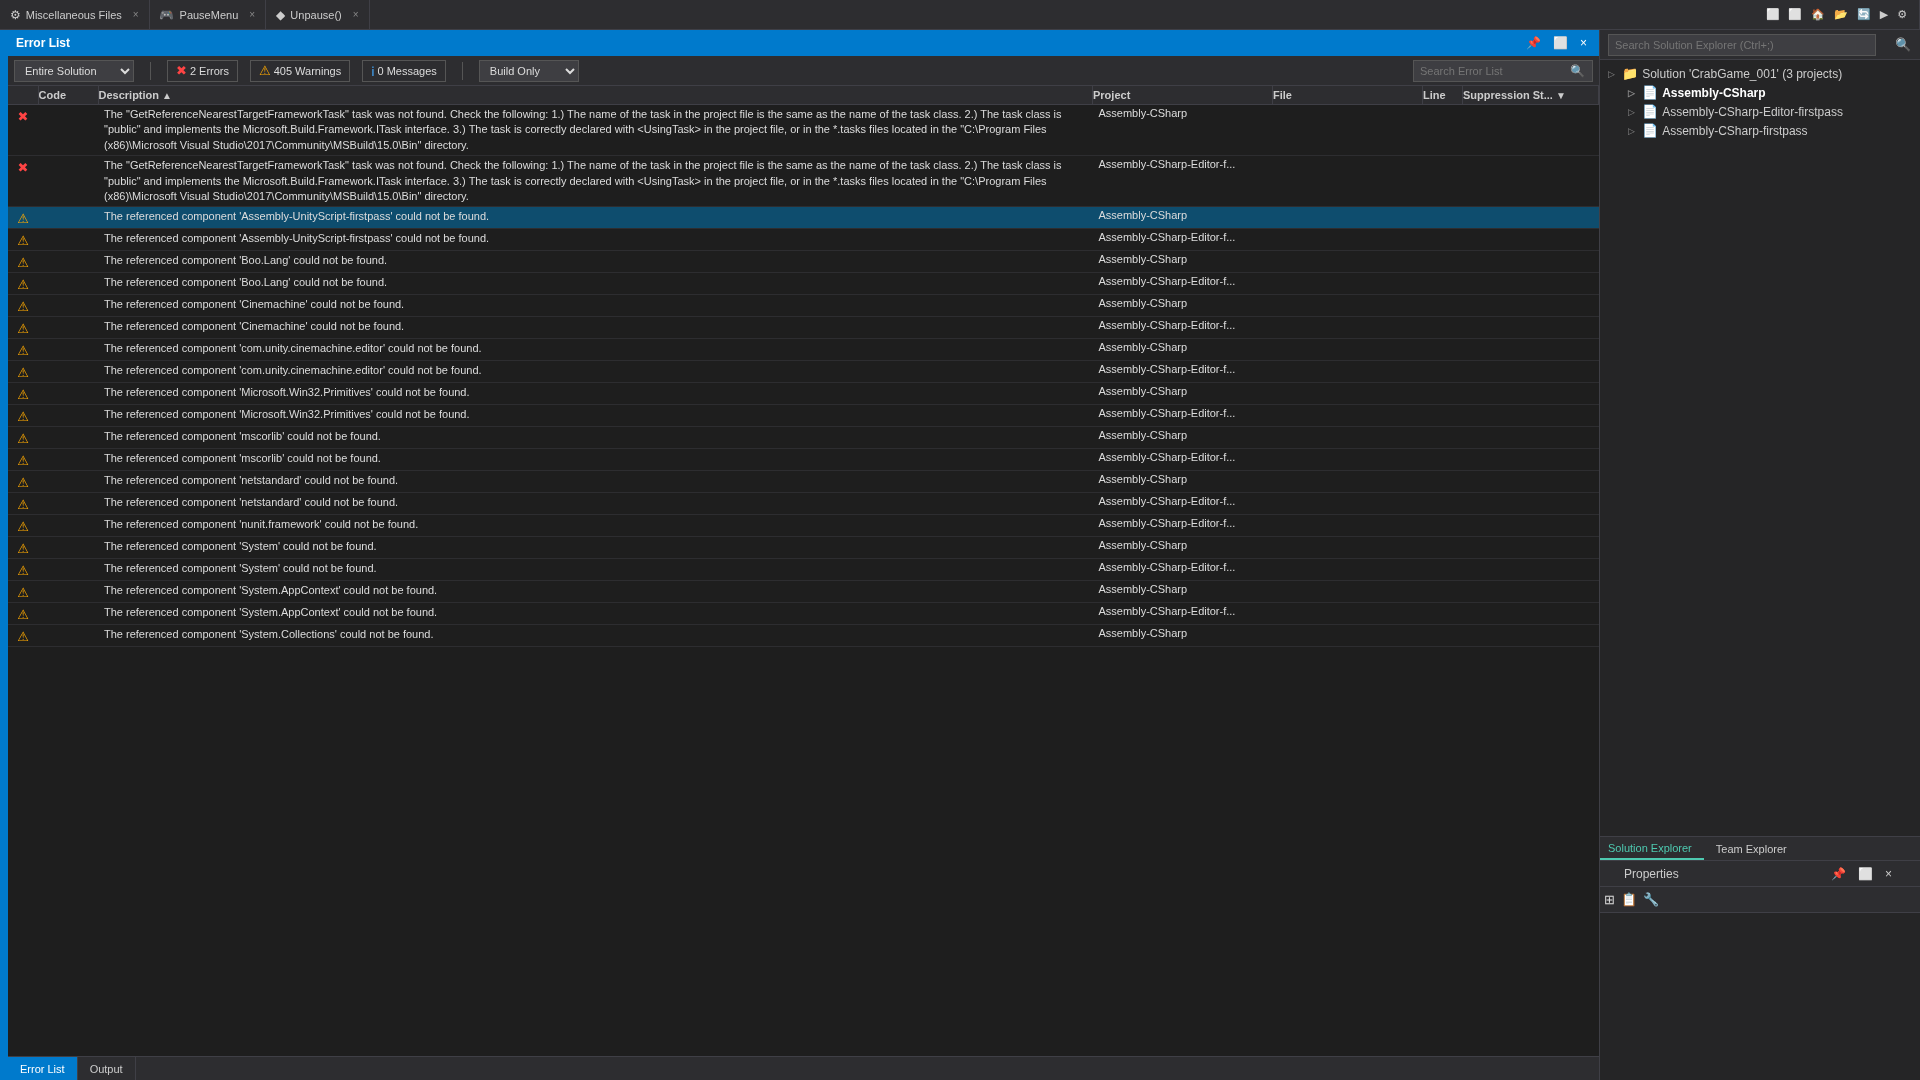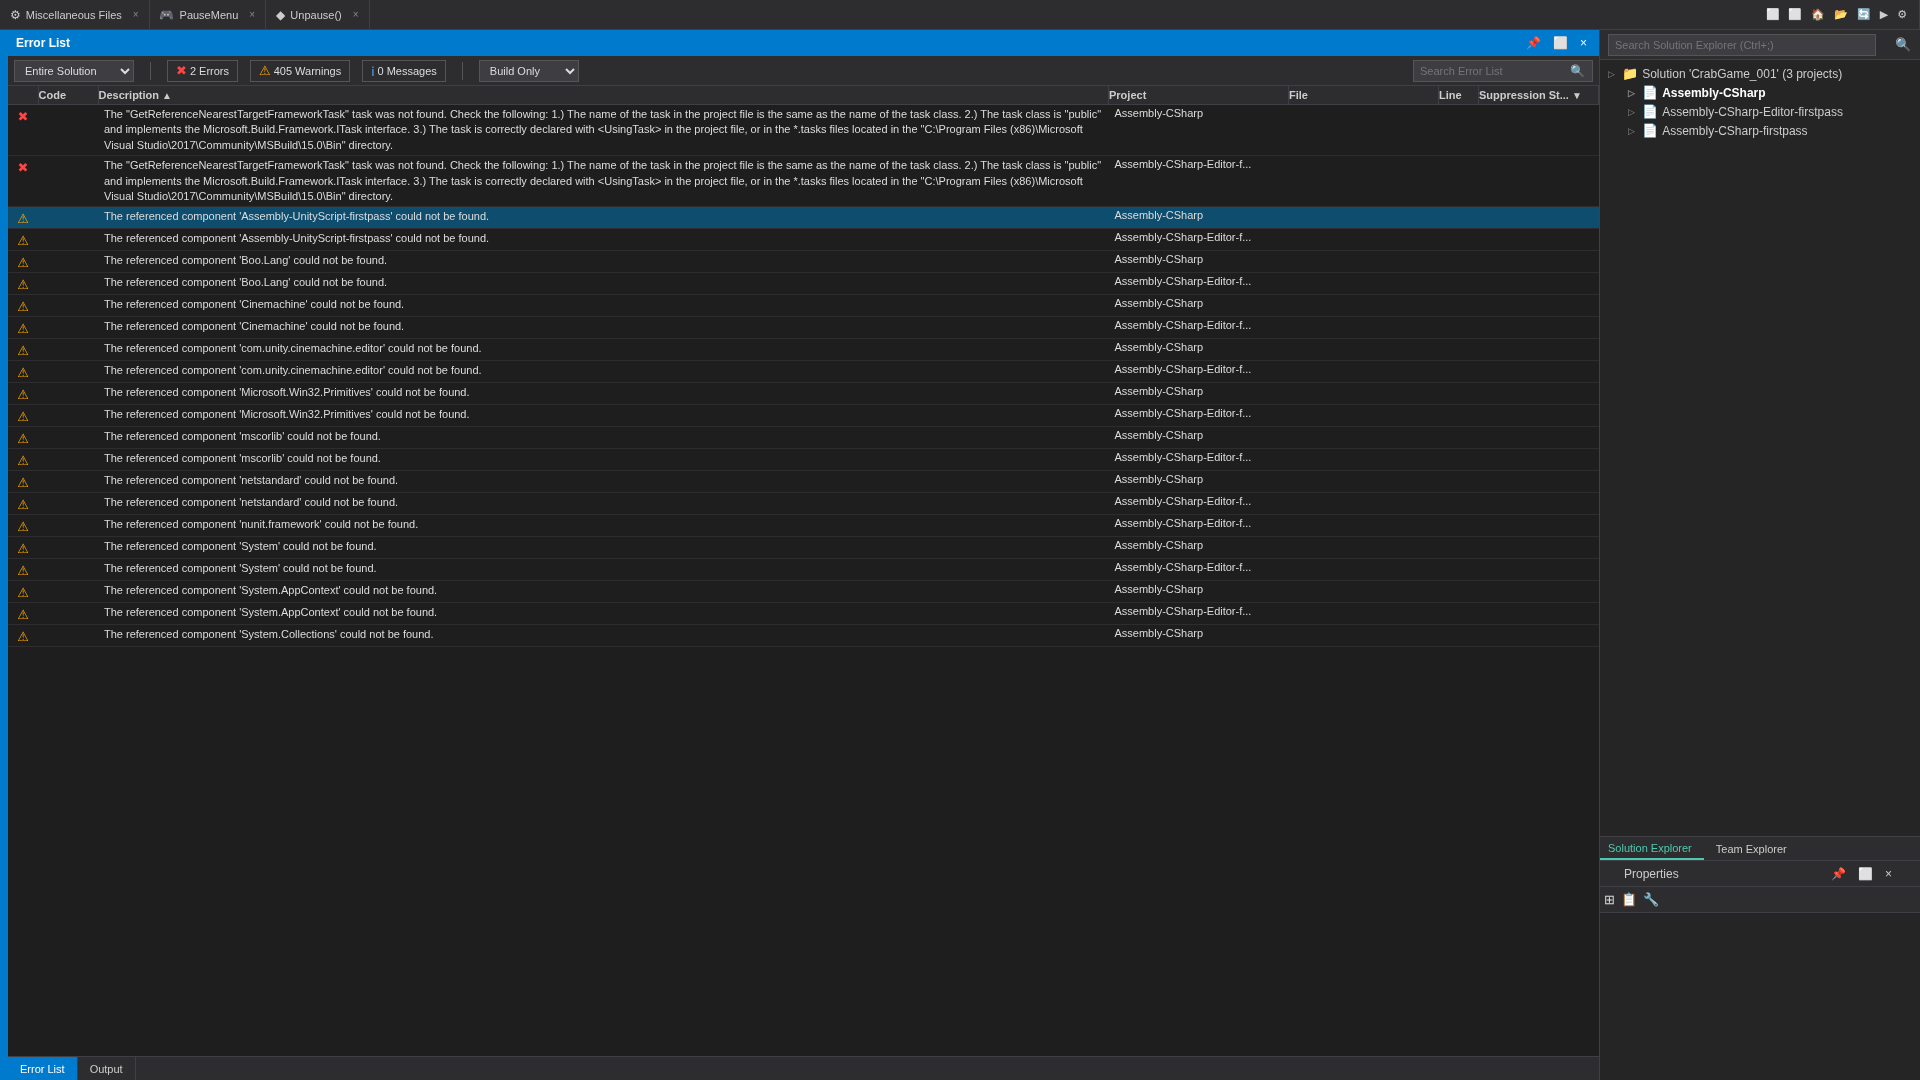--- a/index.html
+++ b/index.html
@@ -169,21 +169,21 @@
       color: #ccc;
       white-space: nowrap;
       z-index: 1;
     }
     .error-table thead th:first-child { width: 30px; }
     .error-table thead th.code-col { width: 60px; }
     .error-table thead th.desc-col { min-width: 400px; }
     .error-table thead th.project-col { width: 180px; }
     .error-table thead th.file-col { width: 150px; }
     .error-table thead th.line-col { width: 40px; }
-    .error-table thead th.supp-col { width: 120px; }
+    .error-table thead th.supp-col { width: 136px; }
 
     .error-table tbody tr {
       border-bottom: 1px solid #2d2d30;
     }
     .error-table tbody tr.selected { background: #0e4d6e; }
     .error-table tbody td {
       padding: 2px 6px;
       font-size: 11px;
       color: #dcdcdc;
       vertical-align: top;

